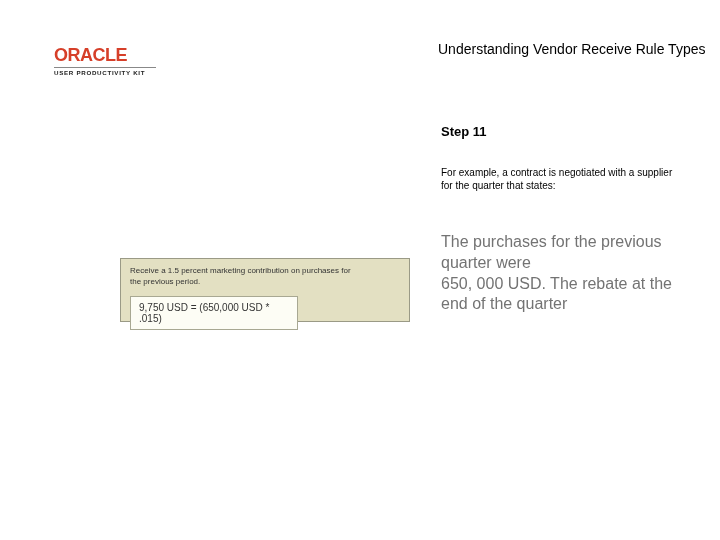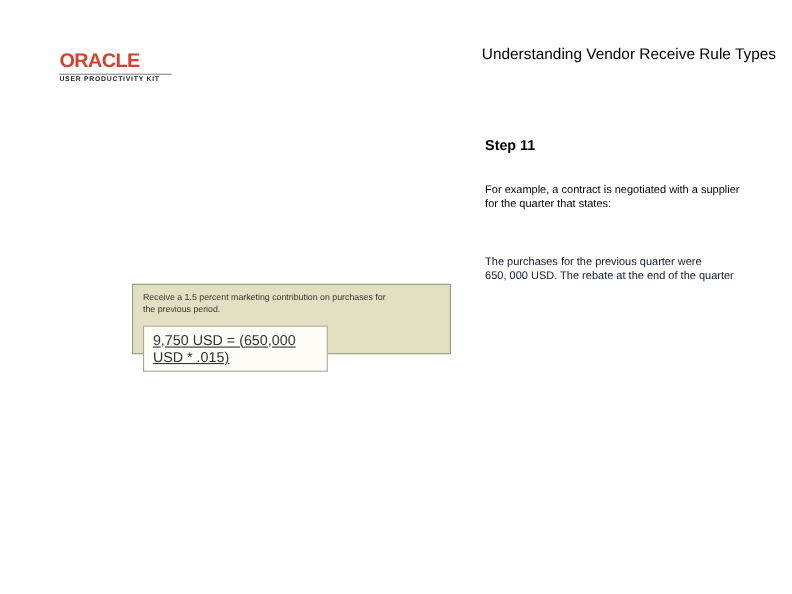--- a/index.html
+++ b/index.html
@@ -63,22 +63,22 @@
     width: 240px;
     font-size: 10px;
     color: #000;
     line-height: 1.3;
   }
   .para2 {
     position: absolute;
     left: 441px;
     top: 232px;
     width: 240px;
-    font-size: 10px;
-    color: #0f172a;
+    font-size: 16px;
+    color: #737373;
     line-height: 1.3;
   }
   .figure {
     position: absolute;
     left: 120px;
     top: 258px;
     width: 290px;
     height: 64px;
     background: #e3e0c2;
     border: 1px solid #9a9a86;
@@ -90,23 +90,22 @@
     line-height: 1.35;
   }
   .formula-box {
     margin-top: 8px;
     background: #fdfdf5;
     border: 1px solid #a8a892;
     width: 168px;
     padding: 5px 8px;
   }
   .formula-text {
-    font-size: 13px;
+    font-size: 10px;
     color: #333;
-    text-decoration: underline;
   }
 </style>
 </head>
 <body>
 
 <div class="header">
   <div class="logo">
     <div class="logo-main">ORACLE</div>
     <div class="logo-sub">USER PRODUCTIVITY KIT</div>
   </div>

